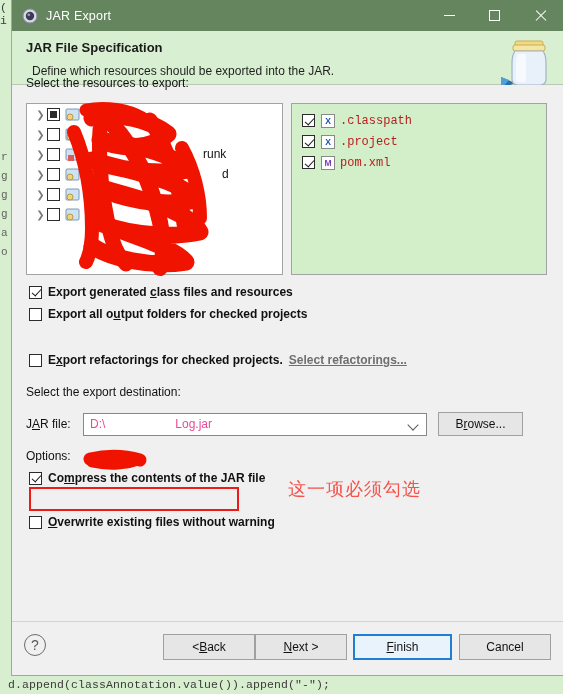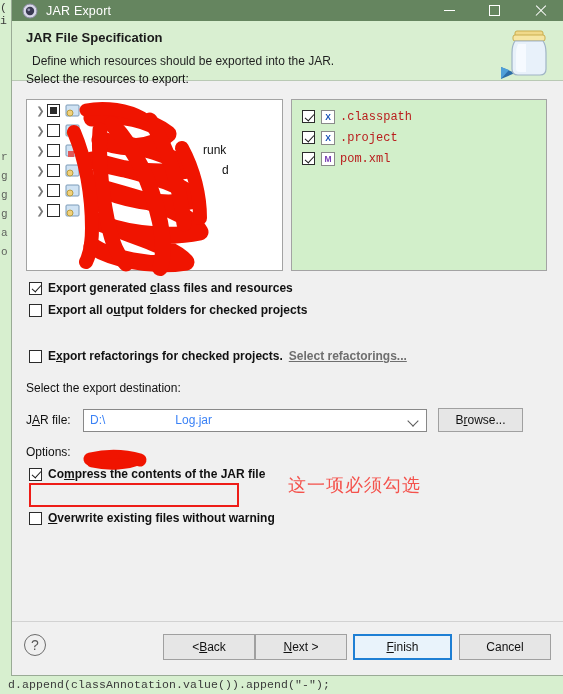--- a/index.html
+++ b/index.html
@@ -72,21 +72,21 @@
     left: 12px;
     top: 0px;
     width: 551px;
     height: 675px;
     background: #f0f0f0;
     box-shadow: 0 0 0 1px #9aab96;
   }
 
   
   #titlebar {
-    height: 21px;
+    height: 31px;
     background: #65855f;
     display: flex;
     align-items: center;
     position: relative;
   }
   .title-icon {
     width: 16px;
     height: 16px;
     margin-left: 10px;
     margin-right: 8px;
@@ -133,21 +133,21 @@
     position: absolute;
     left: 0; top: 6px;
     width: 14px; height: 1.3px;
     background: #ffffff;
   }
   .glyph-close::before { transform: rotate(45deg); }
   .glyph-close::after  { transform: rotate(-45deg); }
 
   
   #banner {
-    height: 60px;
+    height: 54px;
     background: #d9efd1;
     border-bottom: 1px solid #b9c9b4;
     position: relative;
     padding: 9px 0 0 14px;
     box-sizing: border-box;
   }
   #banner .b-title {
     font-size: 13px;
     font-weight: bold;
     color: #1a1a1a;
@@ -300,21 +300,21 @@
     height: 23px;
     border: 1px solid #888;
     background: #ffffff;
     display: flex;
     align-items: center;
     box-sizing: border-box;
     position: relative;
   }
   .combo .val {
     font-size: 12px;
-    color: #3b82f6;
+    color: #ec4899;
     padding-left: 6px;
     white-space: nowrap;
   }
   .combo .chev {
     position: absolute;
     right: 9px; top: 7px;
     width: 7px; height: 7px;
     border: solid #5b5b5b;
     border-width: 0 1.4px 1.4px 0;
     transform: rotate(45deg);

